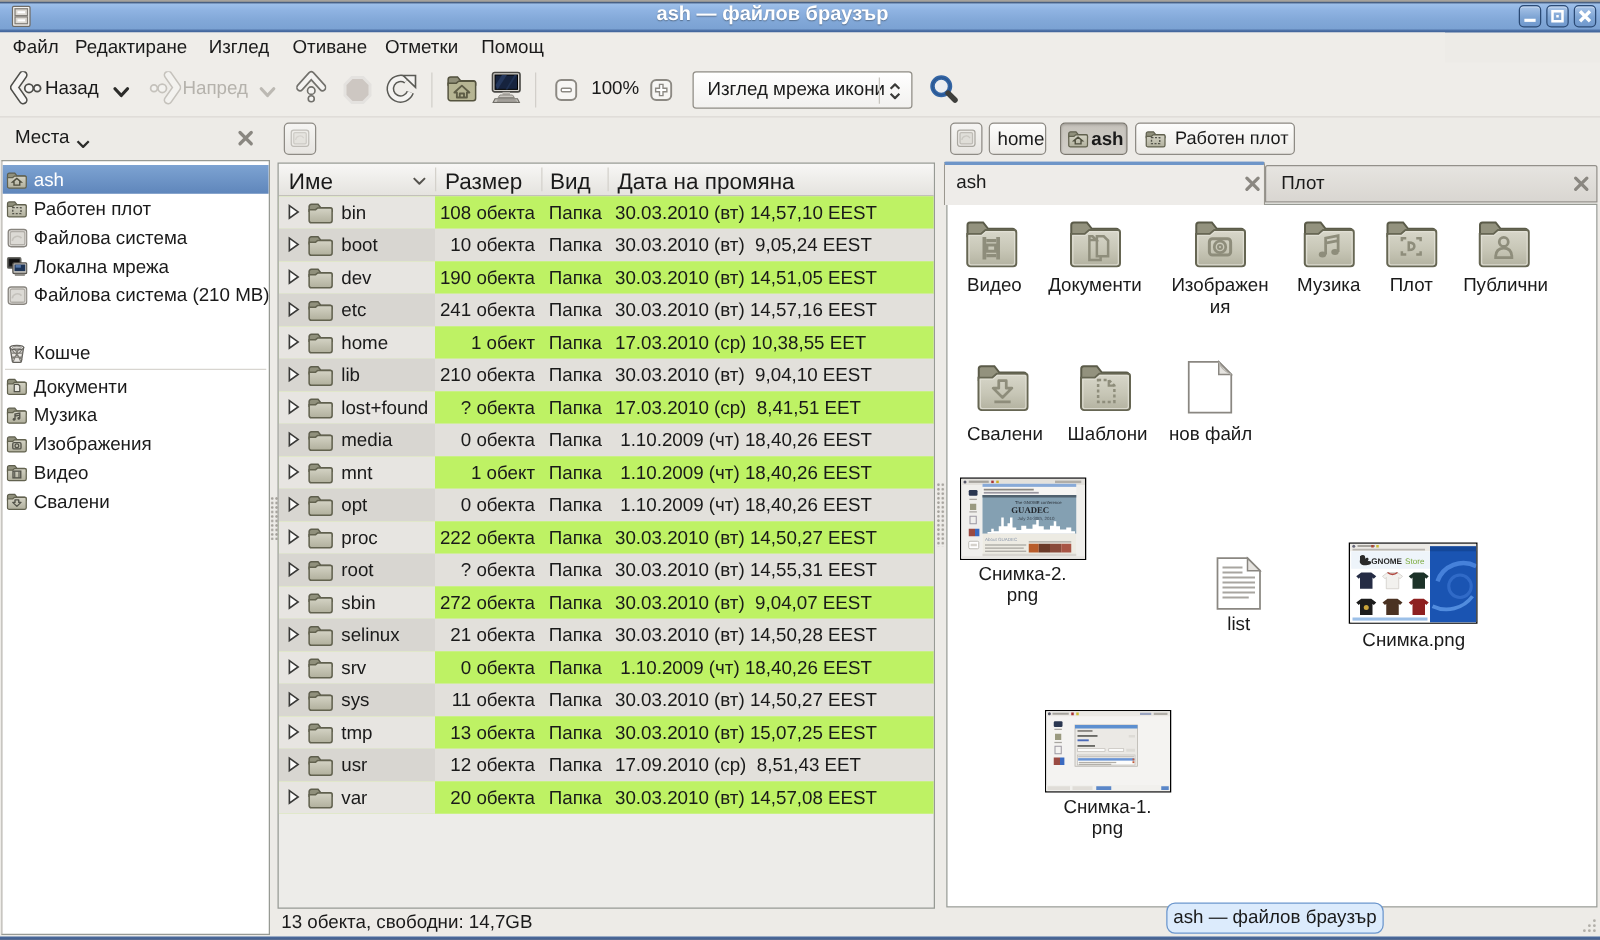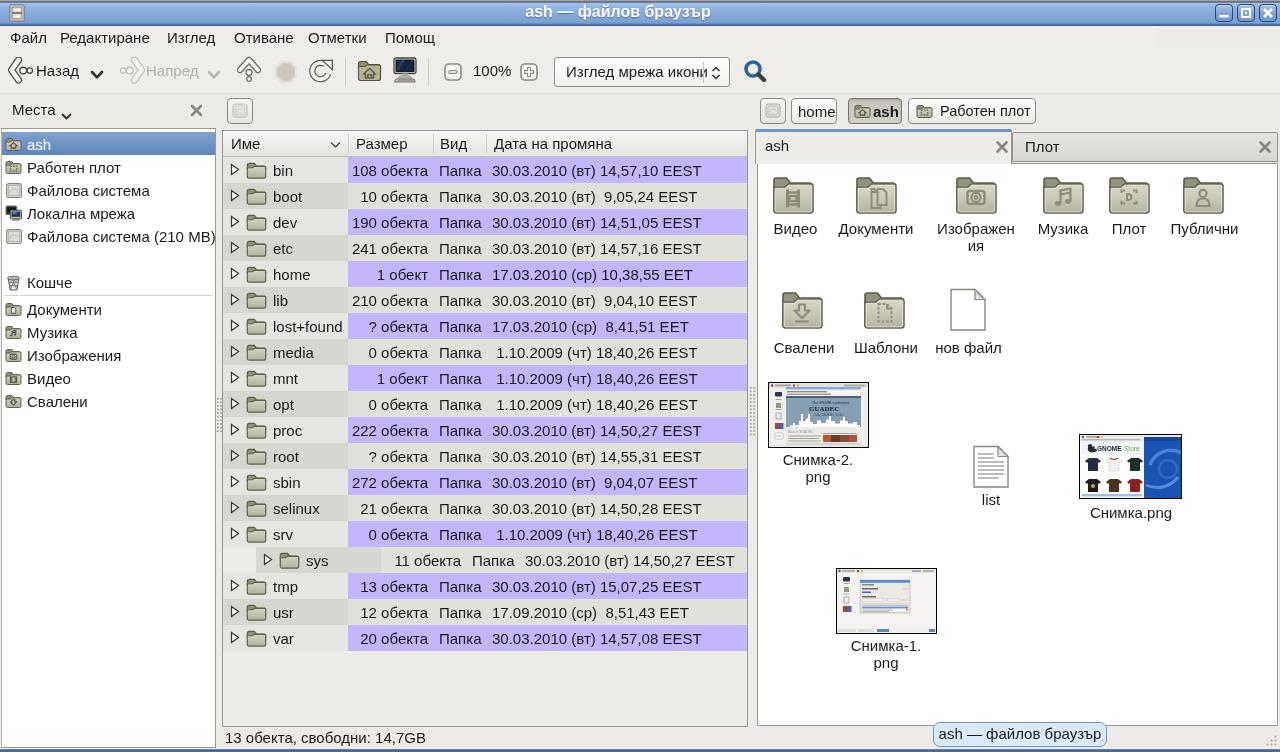--- a/index.html
+++ b/index.html
@@ -34,26 +34,26 @@
 #sideframe { left:1px; top:128px; width:215px; height:620px; background:#fff; border:1px solid #979a94; border-left:1px solid #b7b4ae; overflow:hidden; }
 .srow { position:absolute; width:213px; height:23px; }
 .srow .ic { position:absolute; left:3px; top:4px; }
 .srow .tx { position:absolute; left:25px; top:4px; font-size:15px; white-space:nowrap; }
 #srow-sel { background:linear-gradient(#7da3d2,#5f86bb); color:#fff; }
 
 
 #midbtn, #bc0 { width:26px; height:26px; border:1px solid #8e8b85; border-radius:4px; background:linear-gradient(#f6f5f3,#e7e5e1); }
 #listframe { left:222px; top:130px; width:526px; height:597px; border:1px solid #979a94; background:#edece9; overflow:hidden; }
 #lhead { position:absolute; left:0; top:0; width:524px; height:26px; background:linear-gradient(#f8f7f6,#efeeeb 45%,#e5e3df); border-bottom:1px solid #c3c0ba; }
-#lhead .cl { position:absolute; top:4px; font-size:15px; }
+#lhead .cl { position:absolute; top:4px; font-size:18px; }
 #lhead .cb { position:absolute; top:3px; width:1px; height:19px; background:#d4d1cb; }
 .row { position:absolute; left:0; width:524px; height:26px; }
 .row .c1 { position:absolute; left:0; top:0; width:125px; height:26px; }
 .row.odd .c1 { background:#e7e5e1; }
-.row.odd { background:#c4b5fd;text-decoration:underline; }
+.row.odd { background:#bef264;text-decoration:underline; }
 .row.even .c1 { background:#d8d6d1; }
 .row.even { background:#e2e0db; }
 .row .exp { position:absolute; left:6px; top:6px; }
 .row .fic { position:absolute; left:23px; top:4px; }
 .row .nm { position:absolute; left:50px; top:5px; }
 .row .sz { position:absolute; left:126px; top:5px; width:79px; text-align:right; }
 .row .vd { position:absolute; left:216px; top:5px; }
 .row .dt { position:absolute; left:269px; top:5px; white-space:pre; }
 #statusbar { left:225px; top:729px; font-size:15px; }
 
@@ -538,21 +538,21 @@
         <path d="M2.5 1.5 L9.5 6.5 L2.5 11.5 Z" fill="#fcfcfb" stroke="#3a3a38" stroke-width="1.3"></path>
       </svg>
 <svg class="fic" width="21" height="19" viewBox="0 0 17 15.5">
         <use href="#sfold"></use>
       </svg>
 <span class="nm">srv</span>
       <span class="sz">0 обекта</span>
       <span class="vd">Папка</span>
       <span class="dt"> 1.10.2009 (чт) 18,40,26 EEST</span>
     </div>
-<div class="row even" style="top:416px;margin-left:33px;">
+<div class="row even" style="top:416px;">
       <span class="c1"></span>
 <svg class="exp" width="12" height="13">
         <path d="M2.5 1.5 L9.5 6.5 L2.5 11.5 Z" fill="#fcfcfb" stroke="#3a3a38" stroke-width="1.3"></path>
       </svg>
 <svg class="fic" width="21" height="19" viewBox="0 0 17 15.5">
         <use href="#sfold"></use>
       </svg>
 <span class="nm">sys</span>
       <span class="sz">11 обекта</span>
       <span class="vd">Папка</span>

